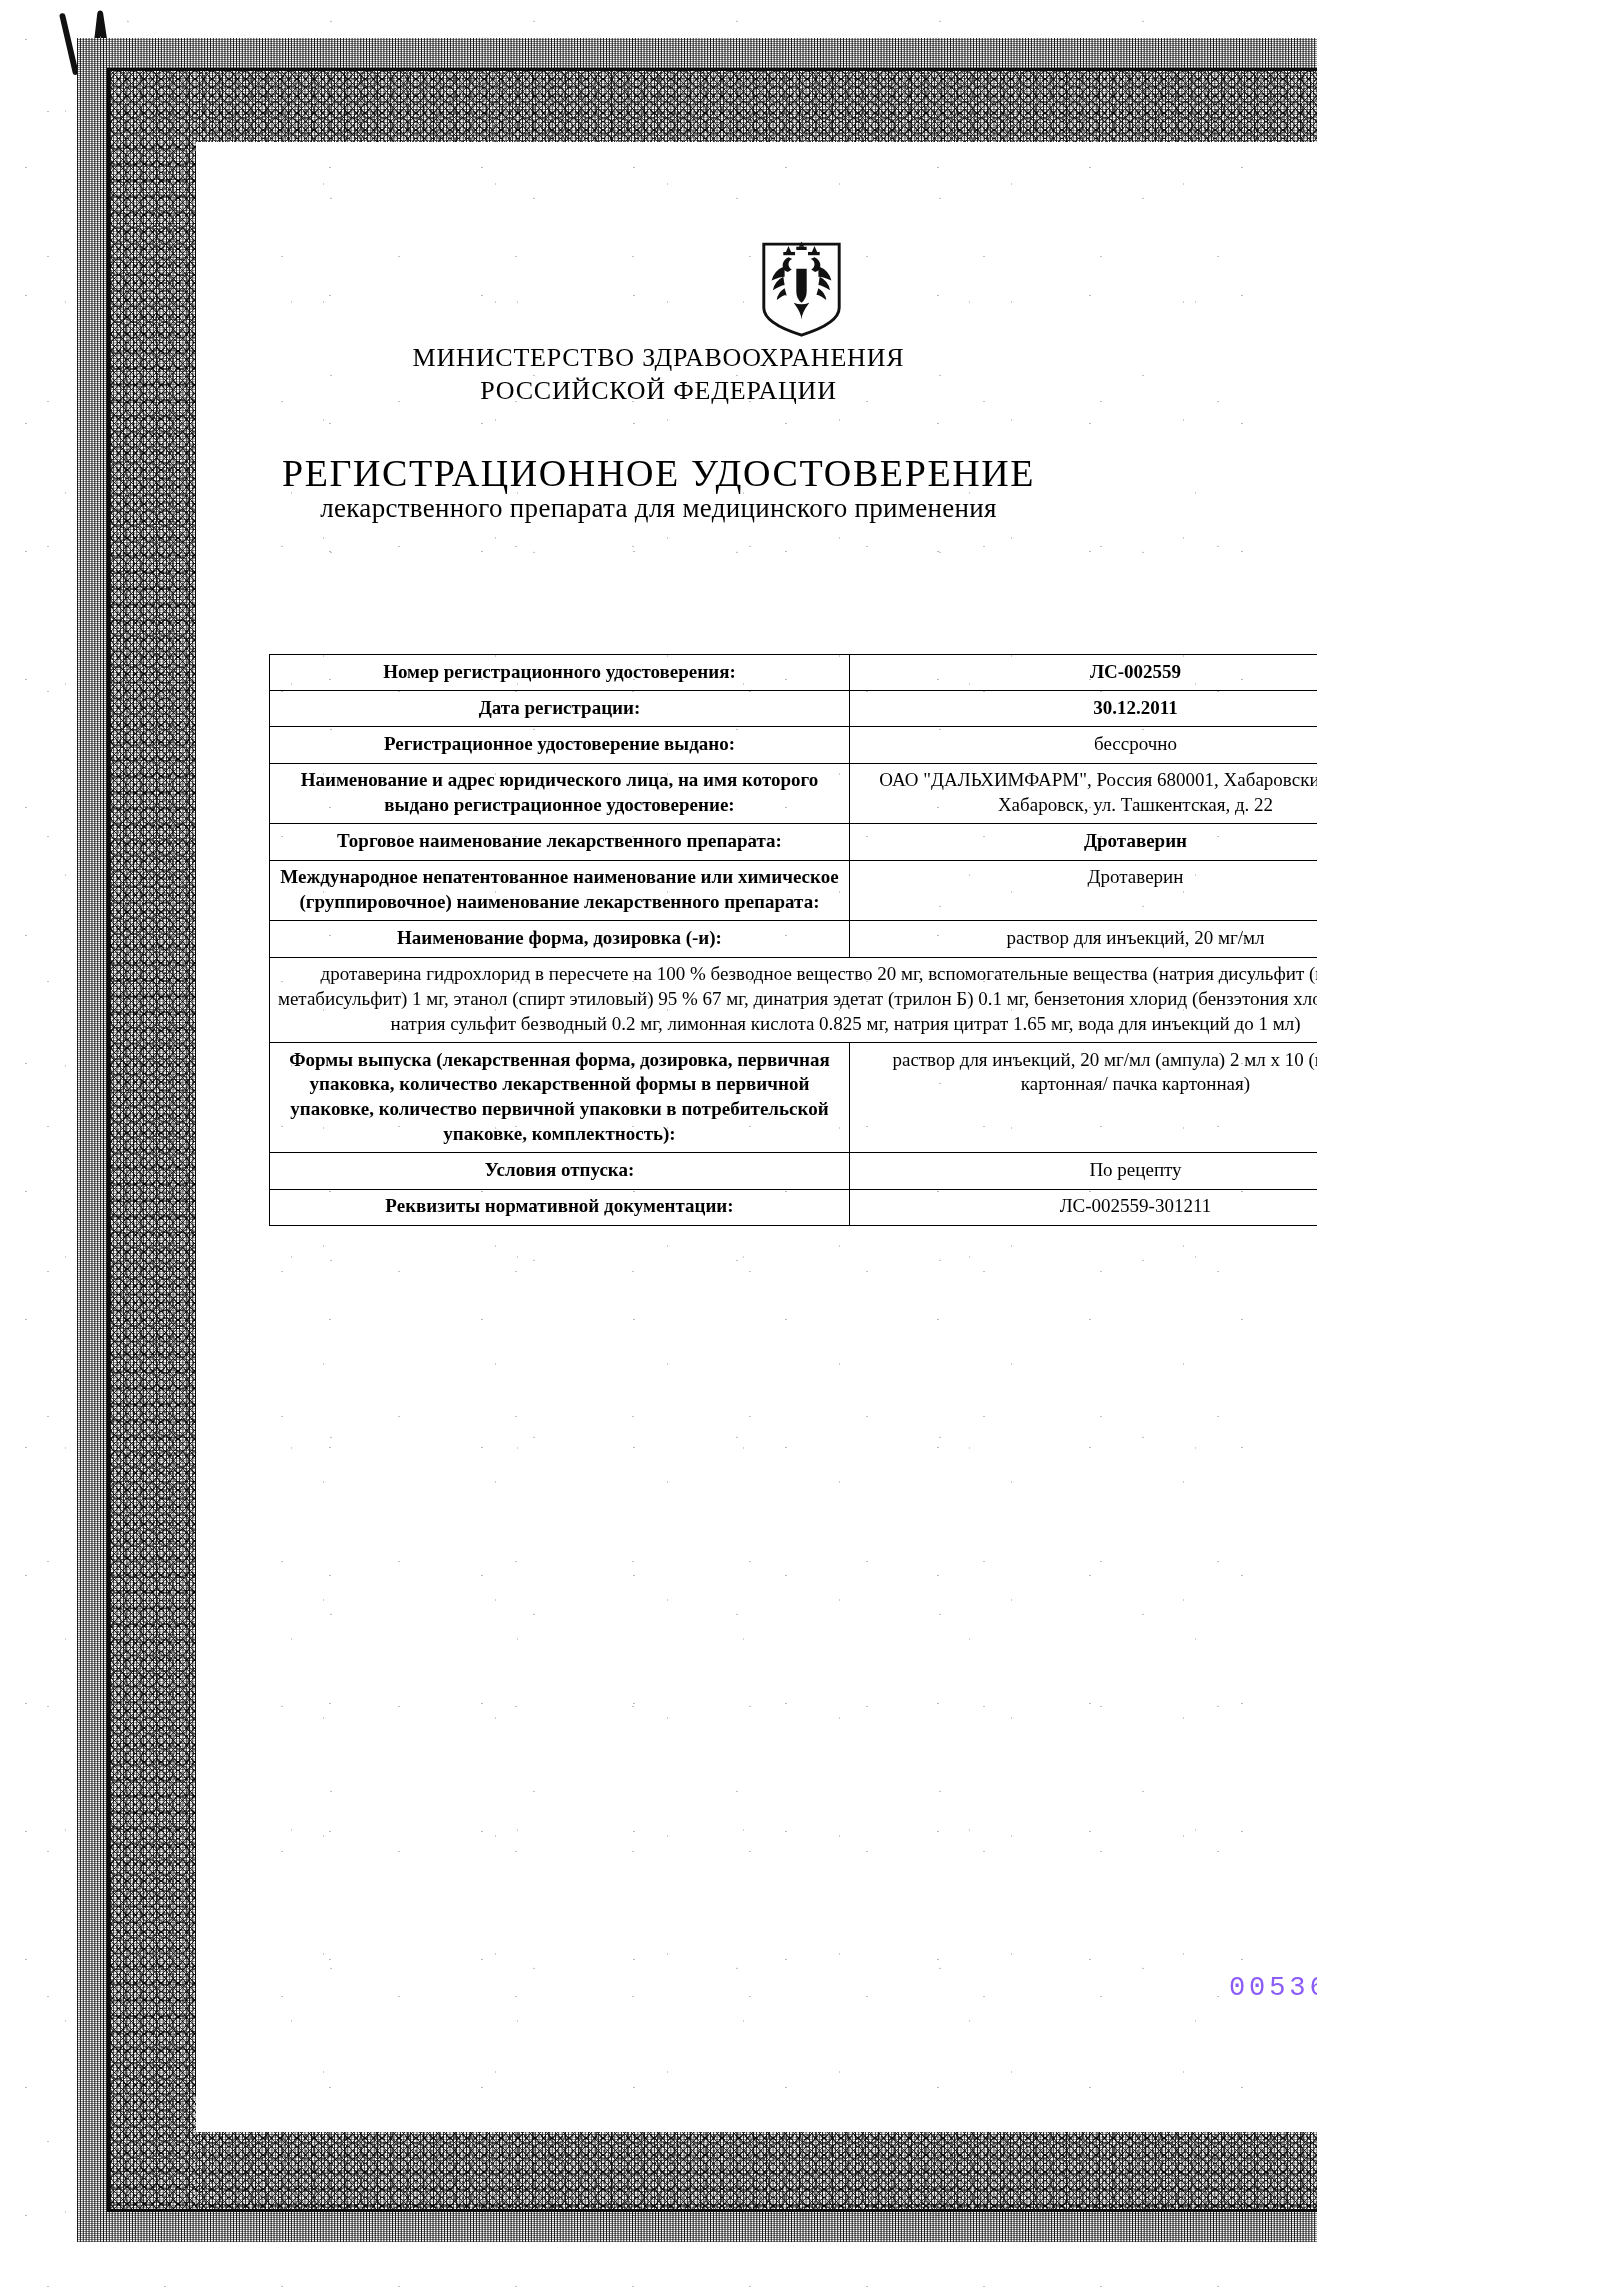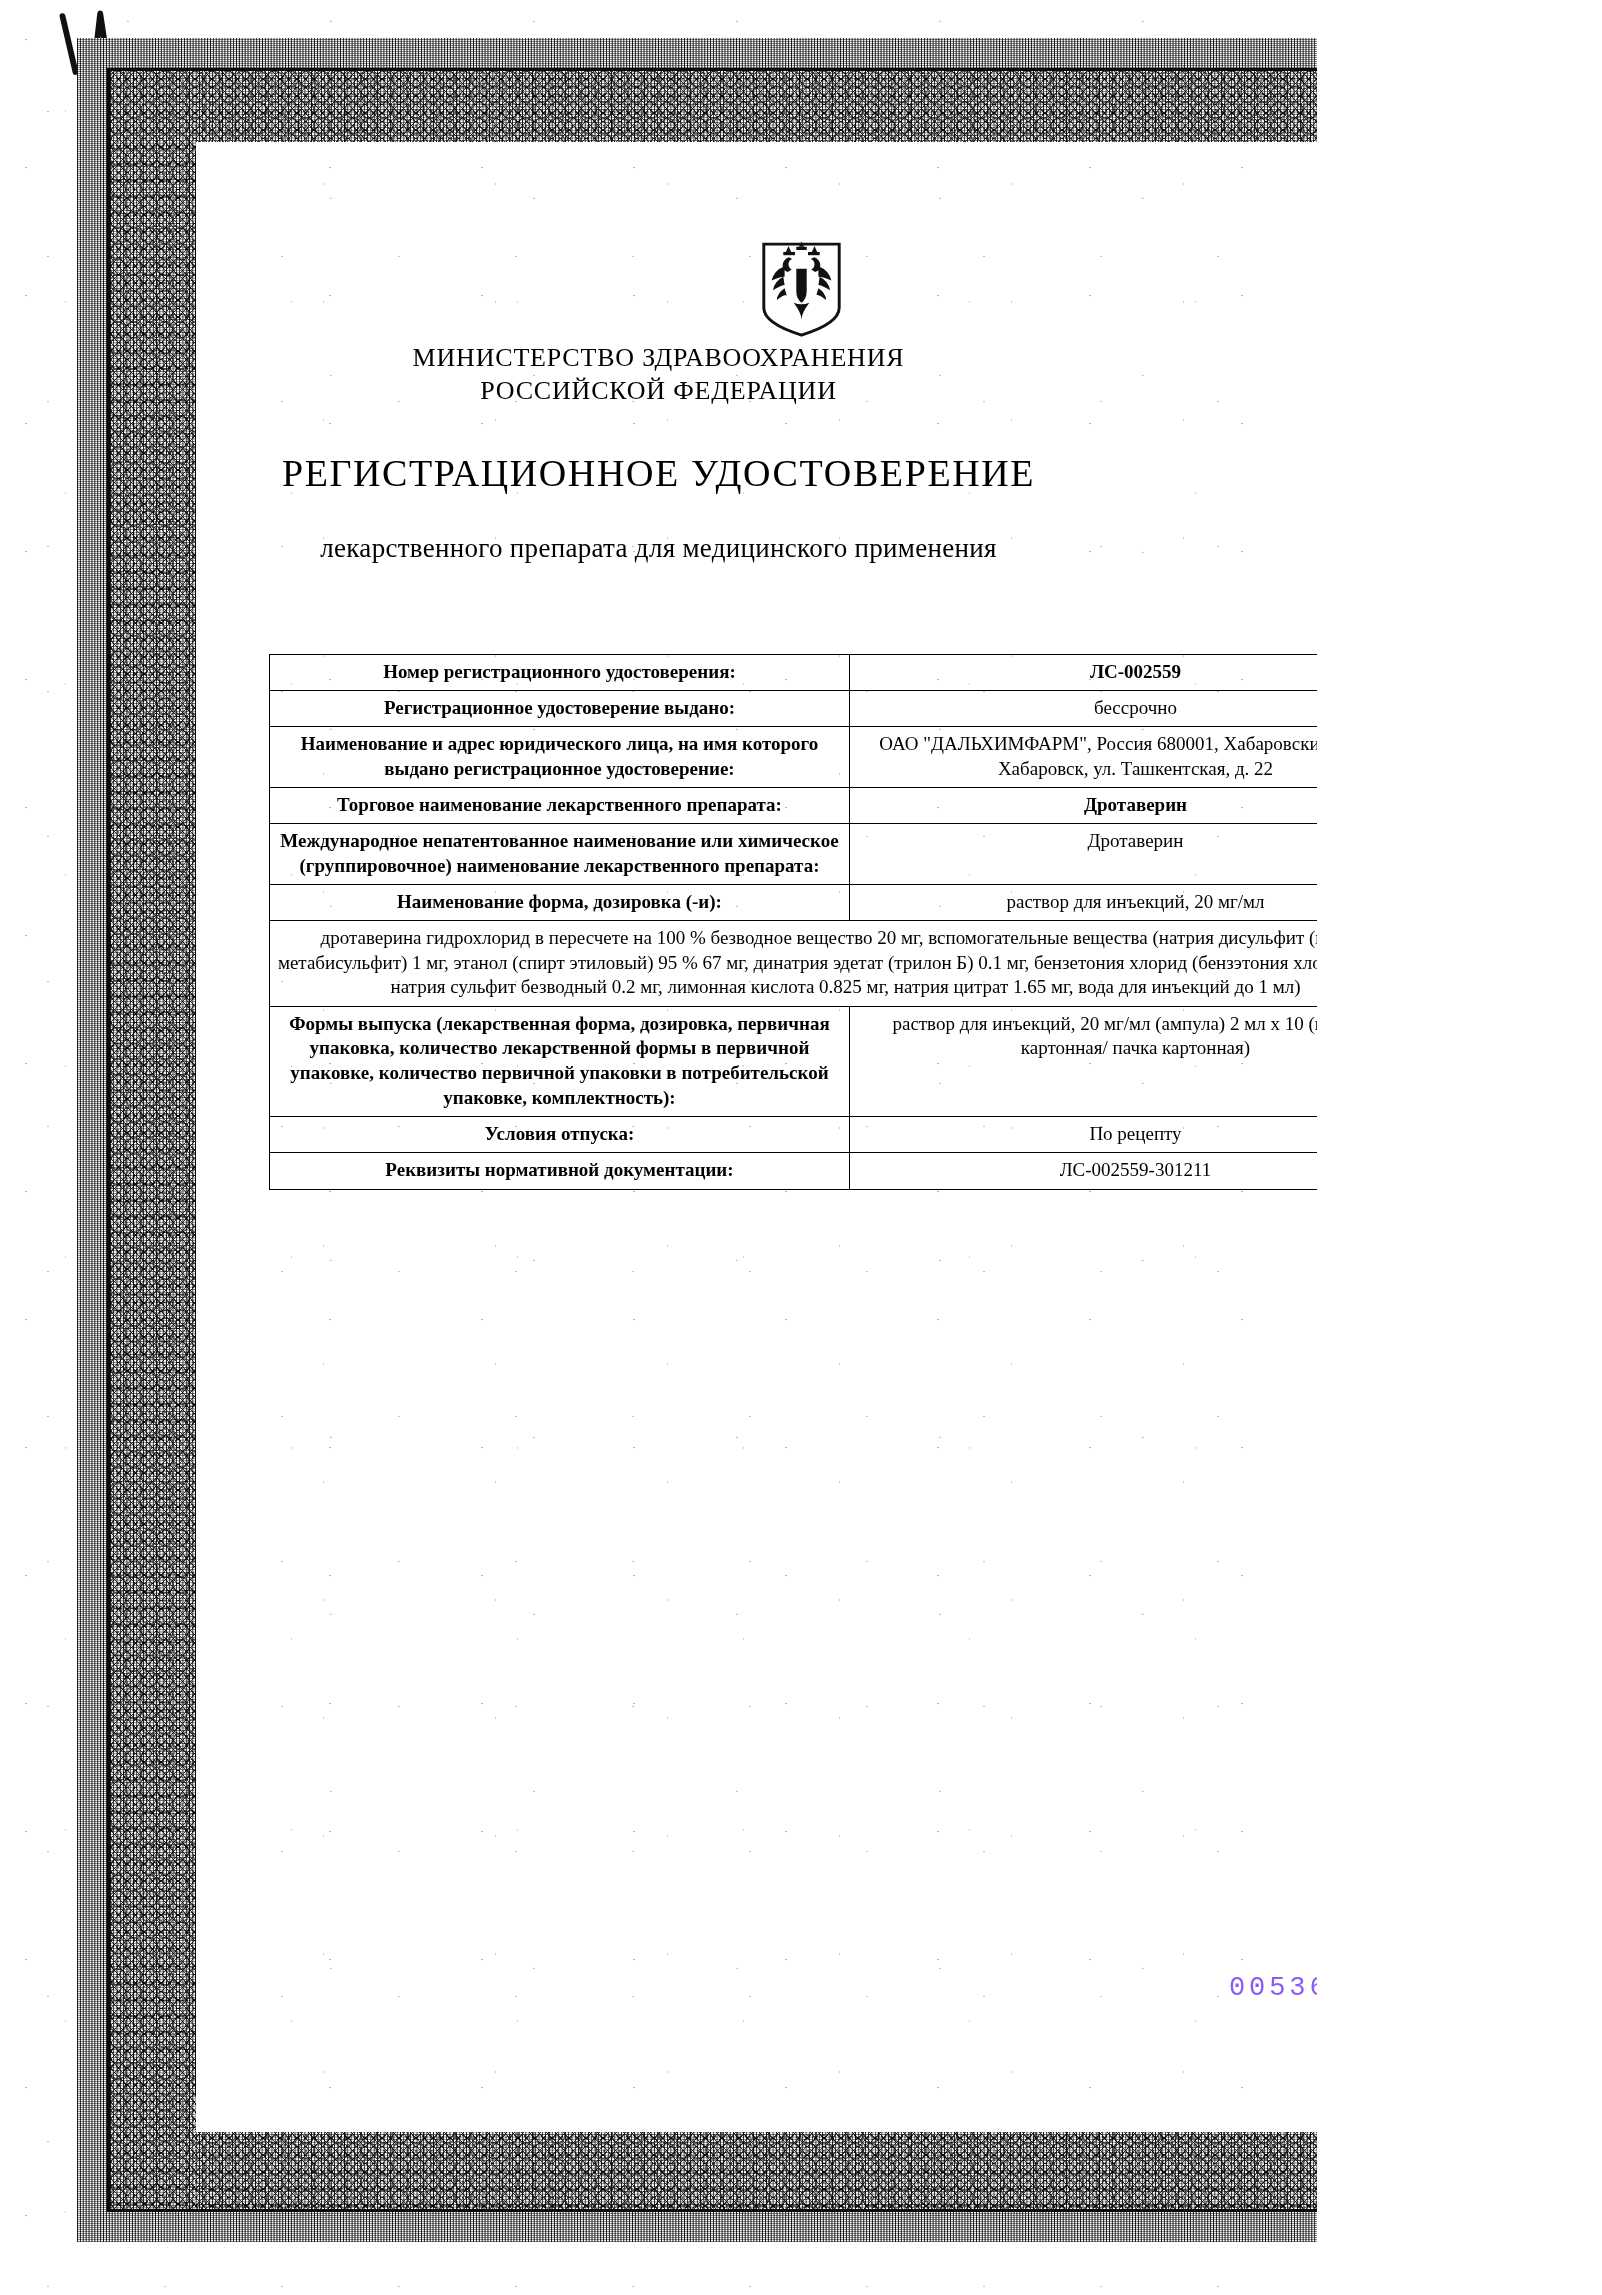--- a/index.html
+++ b/index.html
@@ -104,21 +104,21 @@
     top: 451px;
     width: 100%;
     text-align: center;
     font-size: 38px;
     font-weight: 400;
     letter-spacing: 1.6px;
   }
 
   #doc-subtitle {
     position: absolute;
-    top: 533px;
+    top: 493px;
     width: 100%;
     text-align: center;
     font-size: 27px;
     font-weight: 400;
     letter-spacing: 0.3px;
   }
 
   
   #cert-table {
     position: absolute;
@@ -272,20 +272,24 @@
   <div id="doc-title">РЕГИСТРАЦИОННОЕ УДОСТОВЕРЕНИЕ</div>
   <div id="doc-subtitle">лекарственного препарата для медицинского применения</div>
 
   <table id="cert-table">
     <tbody>
       <tr>
         <td class="lbl mid">Номер регистрационного удостоверения:</td>
         <td class="val val-center">ЛС-002559</td>
       </tr>
       <tr>
+        <td class="lbl mid">Дата регистрации:</td>
+        <td class="val val-center">30.12.2011</td>
+      </tr>
+      <tr>
         <td class="lbl">Регистрационное удостоверение выдано:</td>
         <td class="val">бессрочно</td>
       </tr>
       <tr>
         <td class="lbl">Наименование и адрес юридического лица, на имя которого выдано регистрационное удостоверение:</td>
         <td class="val">ОАО "ДАЛЬХИМФАРМ", Россия 680001, Хабаровский край, г. Хабаровск, ул. Ташкентская, д. 22</td>
       </tr>
       <tr>
         <td class="lbl">Торговое наименование лекарственного препарата:</td>
         <td class="val val-center">Дротаверин</td>

